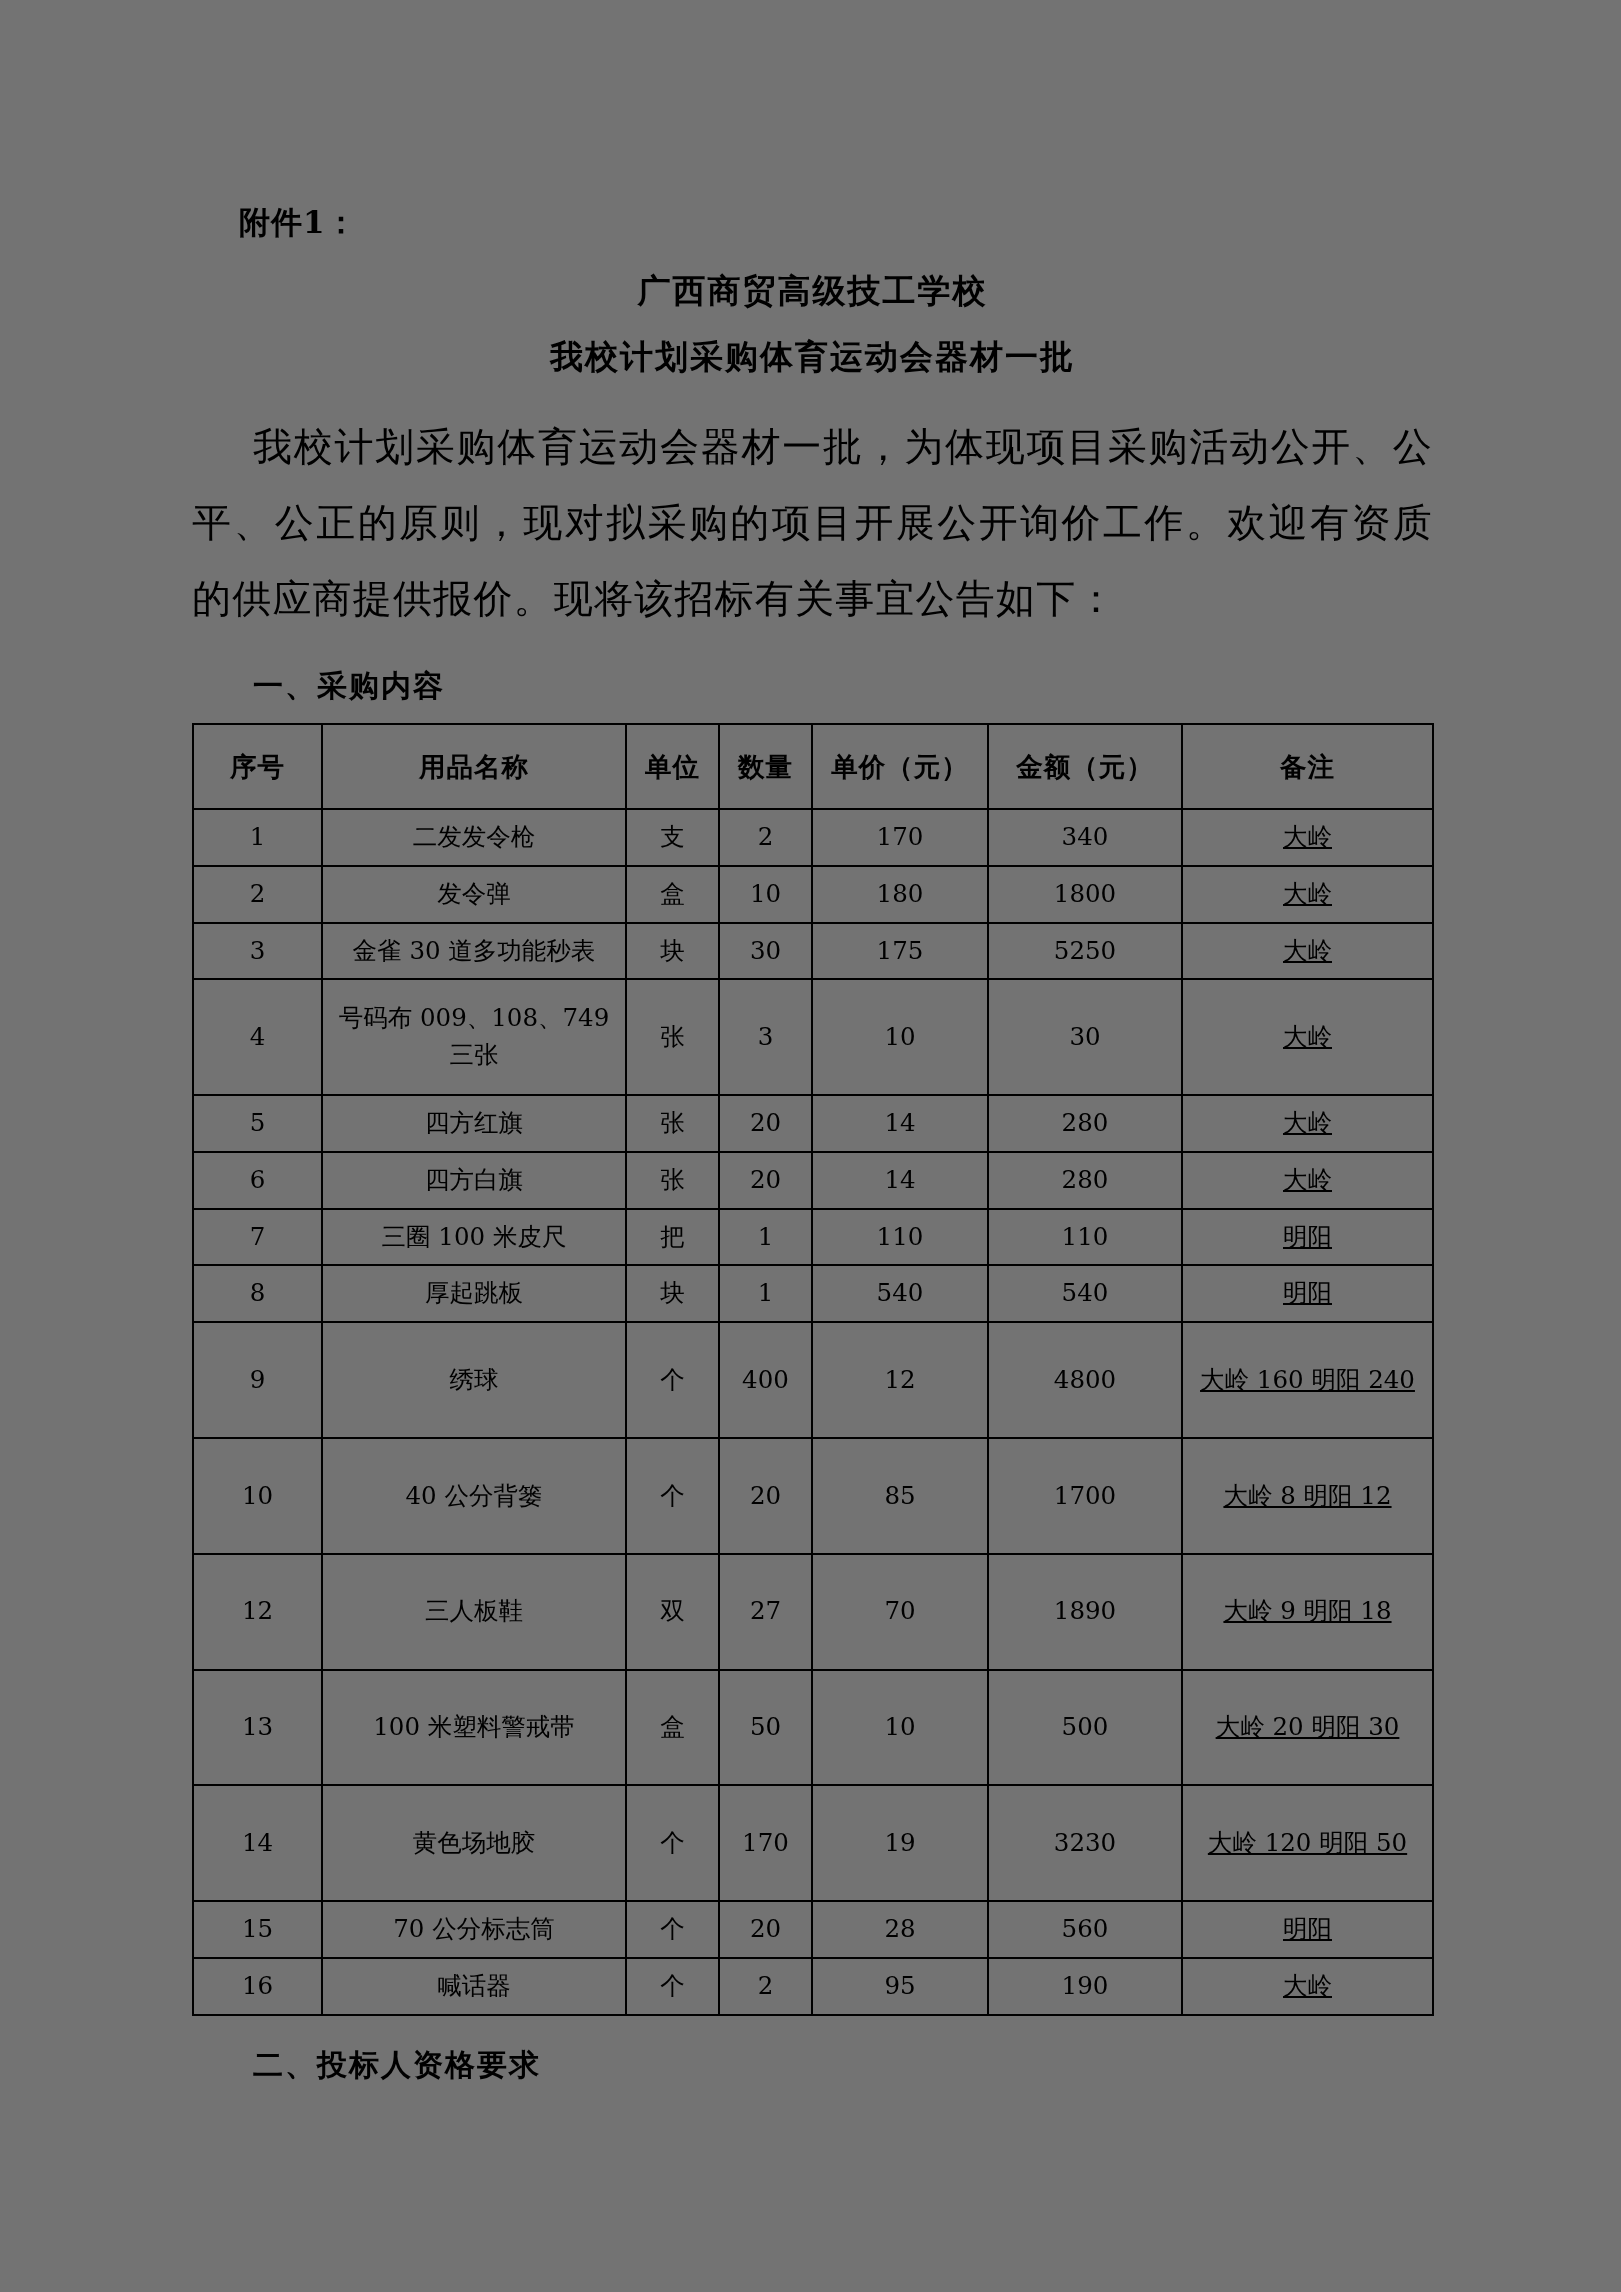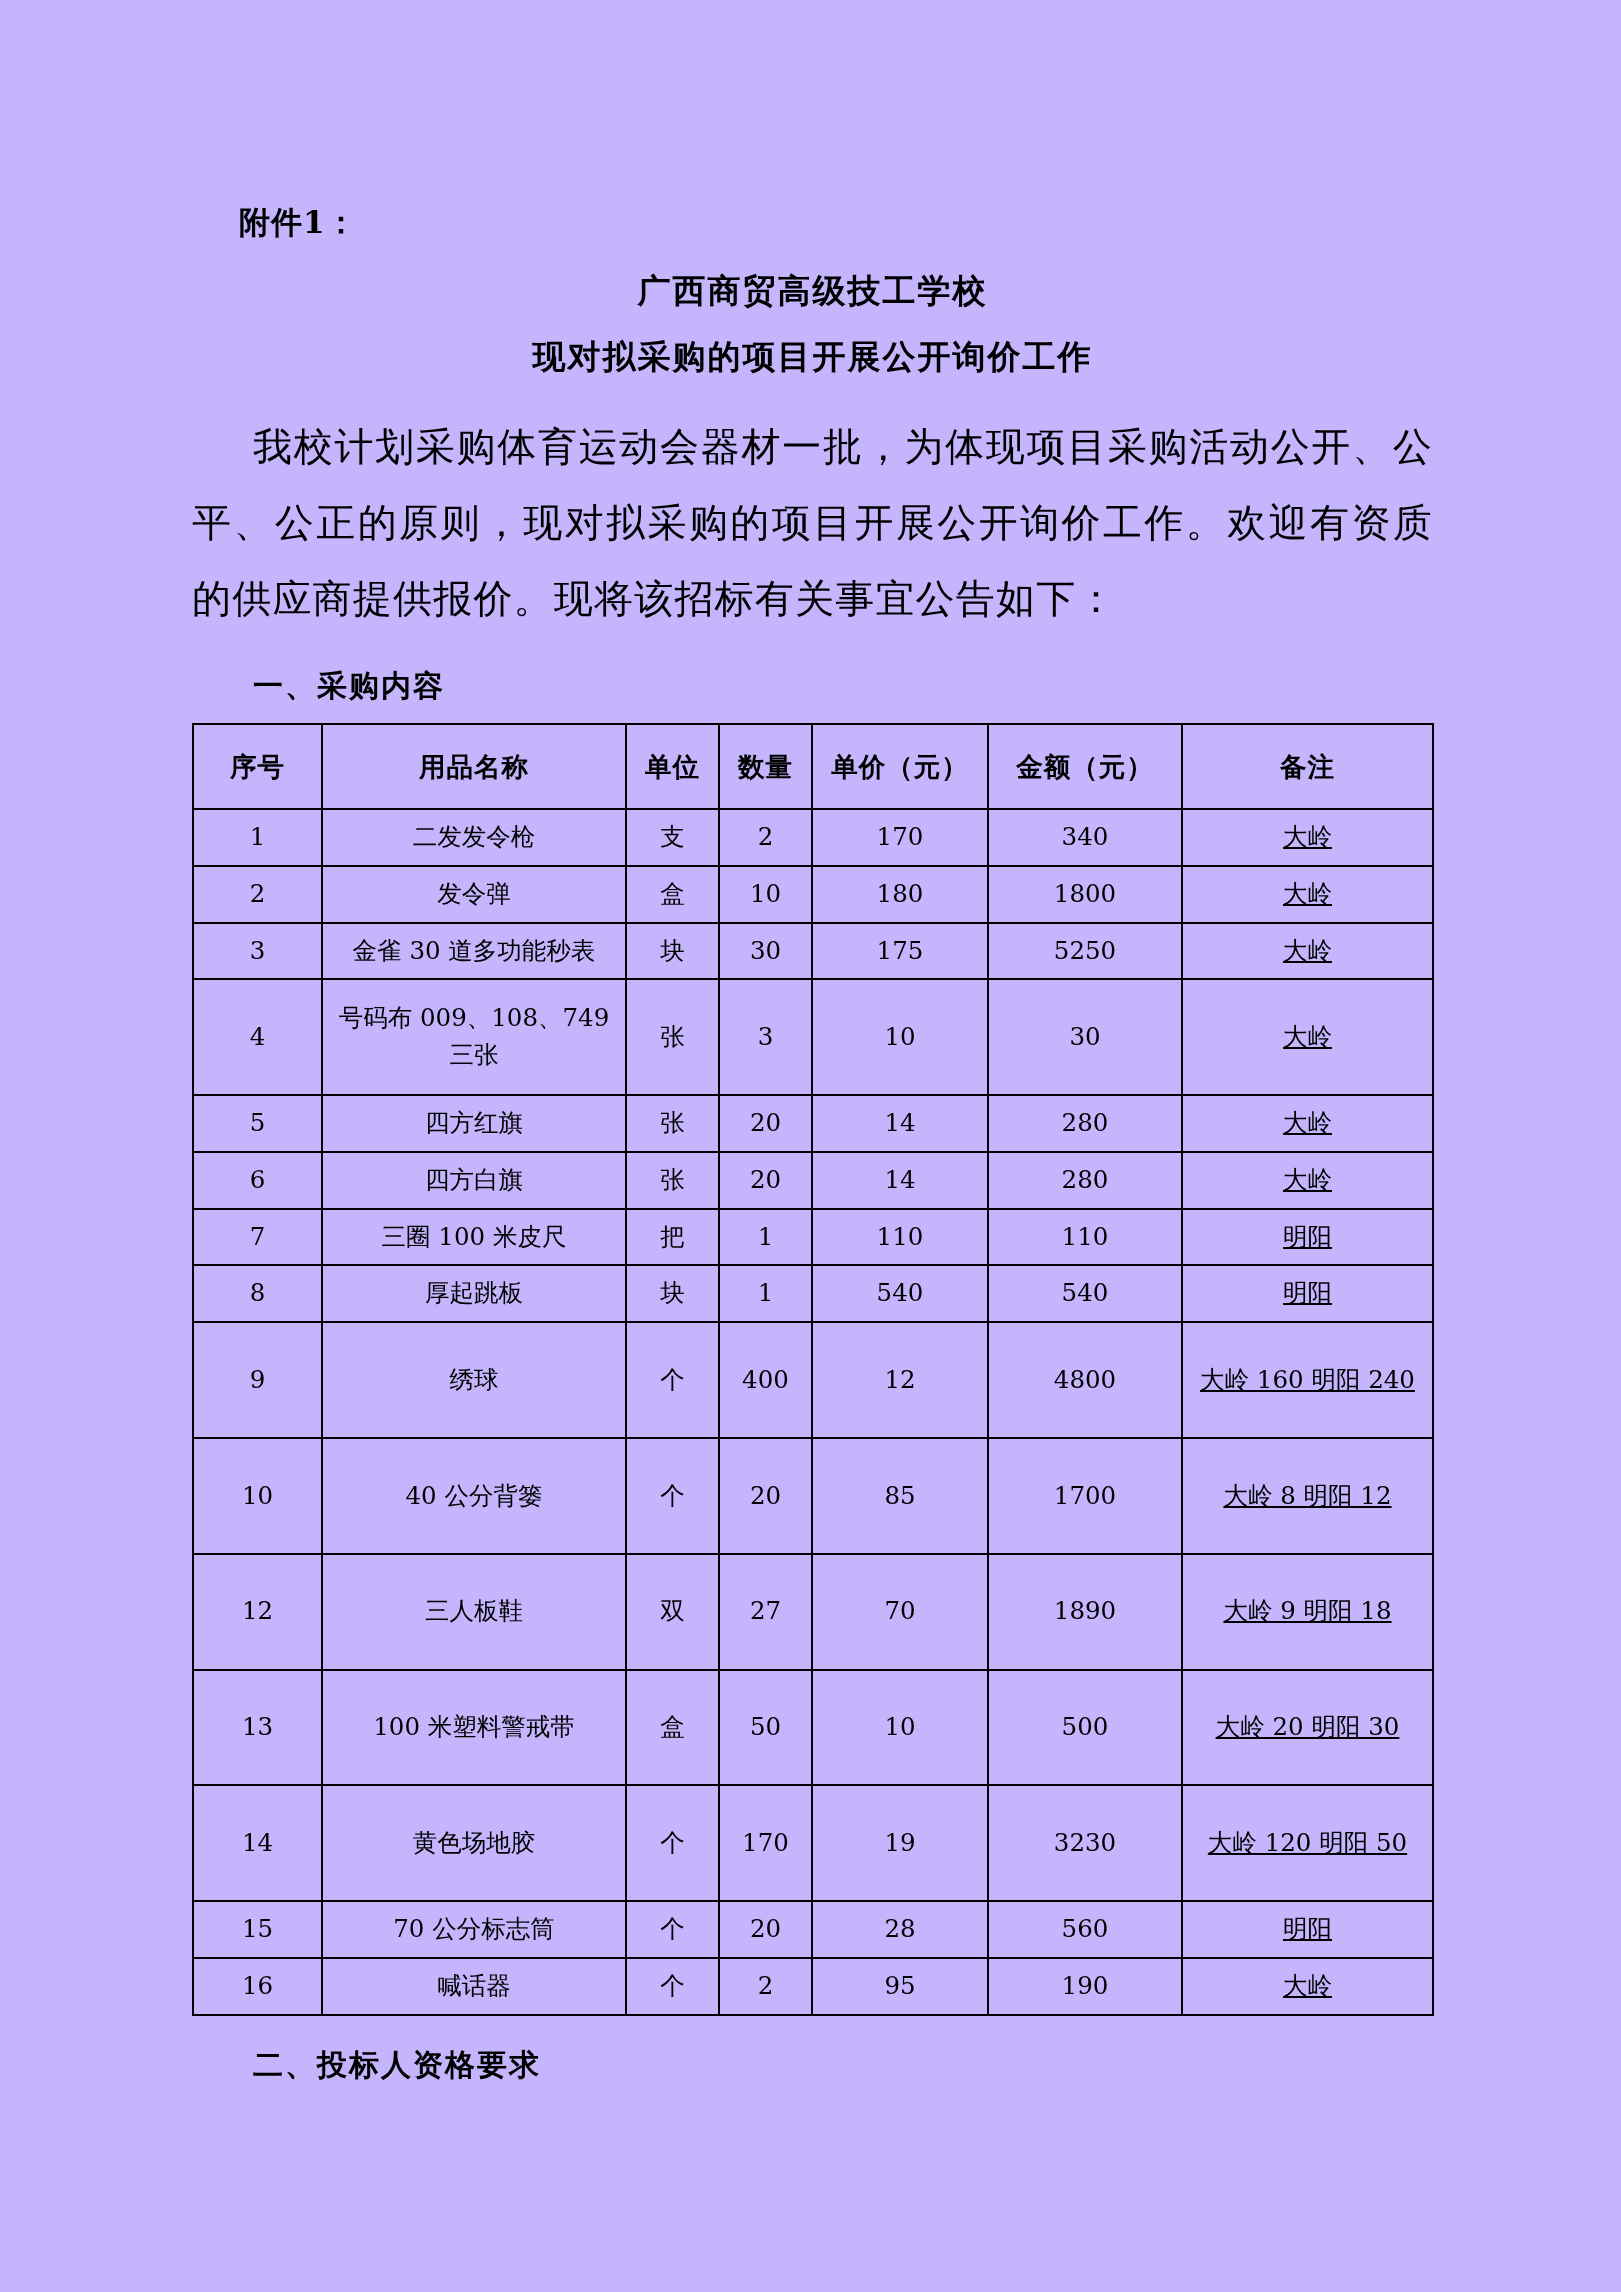--- a/index.html
+++ b/index.html
@@ -13,21 +13,21 @@
     font-family: "DejaVu Serif", "Liberation Serif", serif;
     color: #000000;
     -webkit-font-smoothing: antialiased;
   }
   .page {
     position: relative;
     width: 1621px;
     height: 2293px;
     box-sizing: border-box;
     padding: 12px;
-    background: #c4b5fd;
+    background: #737373;
     overflow: hidden;
   }
   .content {
     position: absolute;
     left: 192px;
     top: 0;
     width: 1241px;
   }
 
   
@@ -111,21 +111,21 @@
 </head>
 <body>
 
 <div class="page">
   <div class="content">
 
     <div class="attach-label">附件1：</div>
 
     <div class="doc-title first">广西商贸高级技工学校</div>
 
-    <div class="doc-title second">现对拟采购的项目开展公开询价工作</div>
+    <div class="doc-title second">我校计划采购体育运动会器材一批</div>
 
     <div class="body-para">我校计划采购体育运动会器材一批，为体现项目采购活动公开、公平、公正的原则，现对拟采购的项目开展公开询价工作。欢迎有资质的供应商提供报价。现将该招标有关事宜公告如下：</div>
 
     <div class="section-heading one">一、采购内容</div>
 
     <table class="proc-table">
       <colgroup>
         <col class="col-idx">
           <col class="col-name">
           <col class="col-unit">

